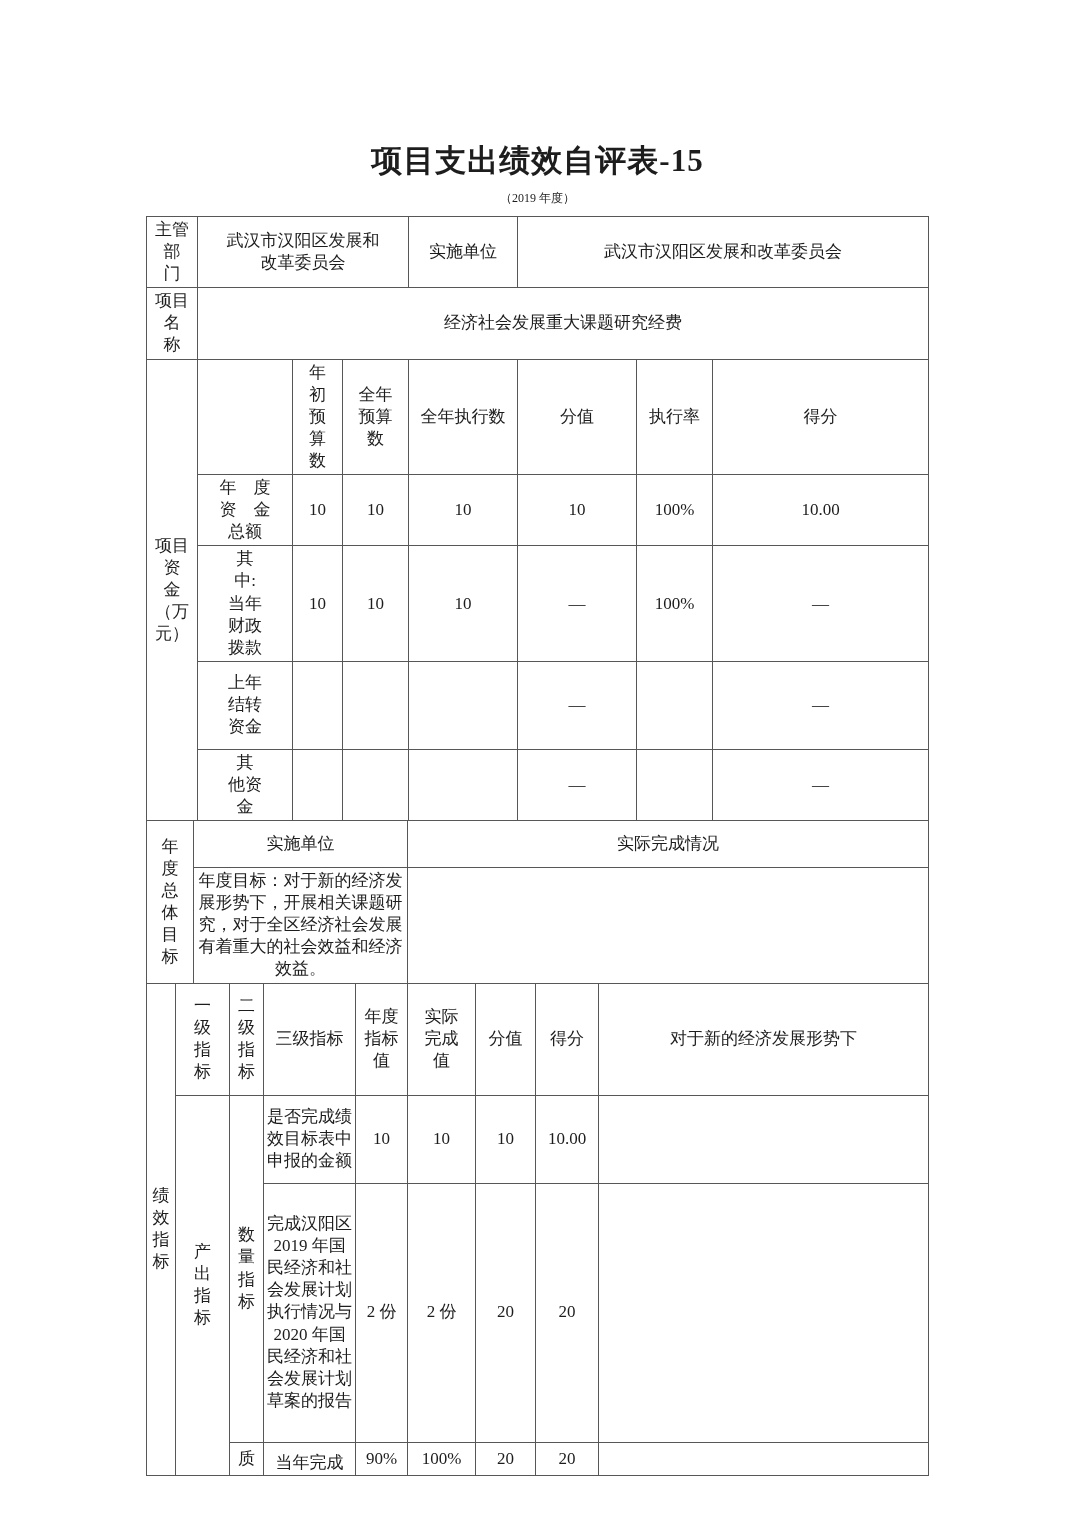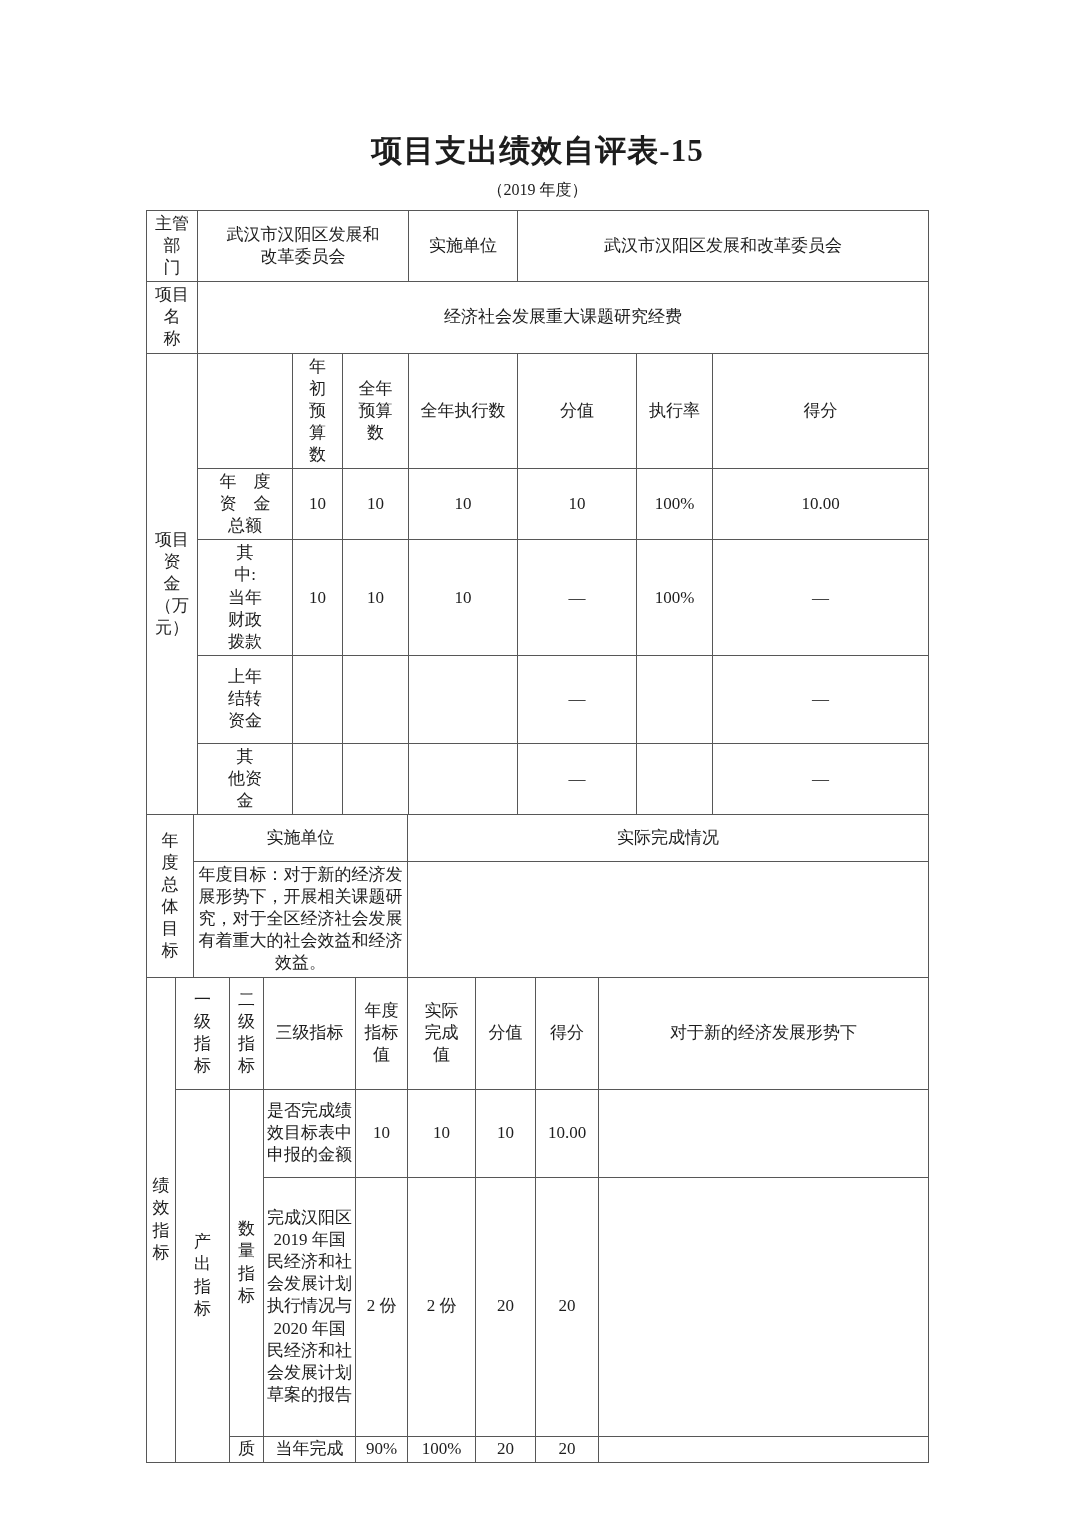--- a/index.html
+++ b/index.html
@@ -1,22 +1,22 @@
 <!DOCTYPE html>
 <html><head>
 <meta charset="utf-8">
 <style>
   html,body{margin:0;padding:0;}
   body{
     width:1075px;height:1521px;overflow:hidden;background:#ffffff;
     font-family:"Liberation Serif","DejaVu Serif",serif;color:#1d1d1d;
   }
   .page{padding-top:128px;}
-  .doc-title{text-align:center;font-size:31px;font-weight:bold;margin:2px 0 8px 0;letter-spacing:1px;}
-  .doc-subtitle{text-align:center;font-size:16px;margin:0 0 9px 0;}
+  .doc-title{text-align:center;font-size:31px;font-weight:bold;margin:12px 0 8px 0;letter-spacing:1px;}
+  .doc-subtitle{text-align:center;font-size:12px;margin:0 0 9px 0;}
   table.tbl{border-collapse:collapse;table-layout:fixed;margin-left:146px;}
   table.tbl + table.tbl{margin-top:-1px;}
   .tbl th,.tbl td{
     border:1px solid #575757;font-size:17px;font-weight:normal;
     text-align:center;vertical-align:middle;padding:2px 3px;line-height:1.3;
     overflow:hidden;word-break:break-all;
   }
   .pre{white-space:pre-line;}
   .vlabel{white-space:pre-line;line-height:1.5;}
   .vbottom{vertical-align:bottom;padding-bottom:5px;}
@@ -216,21 +216,21 @@
     <tr style="height:259px">
       <td class="ind3">完成汉阳区 2019 年国民经济和社会发展计划执行情况与 2020 年国民经济和社会发展计划草案的报告</td>
       <td>2 份</td>
       <td>2 份</td>
       <td>20</td>
       <td>20</td>
       <td class="empty-cell"></td>
     </tr>
     <tr style="height:26px">
       <td style="padding:1px">质</td>
-      <td class="ind3" style="padding-top:1px;padding-bottom:1px">当年完成</td>
+      <td class="ind3" style="padding-top:9px;padding-bottom:1px">当年完成</td>
       <td style="padding:1px">90%</td>
       <td style="padding:1px">100%</td>
       <td style="padding:1px">20</td>
       <td style="padding:1px">20</td>
       <td class="empty-cell"></td>
     </tr>
   </tbody>
     </table>
 
 </div>

